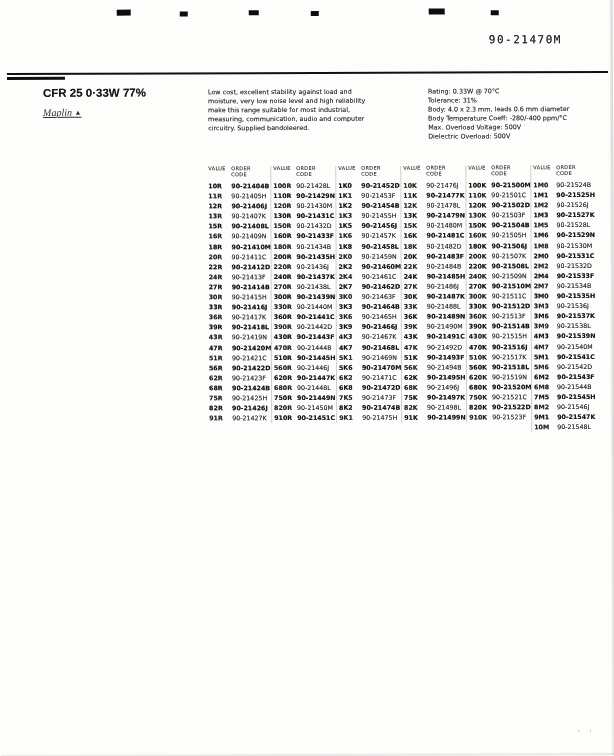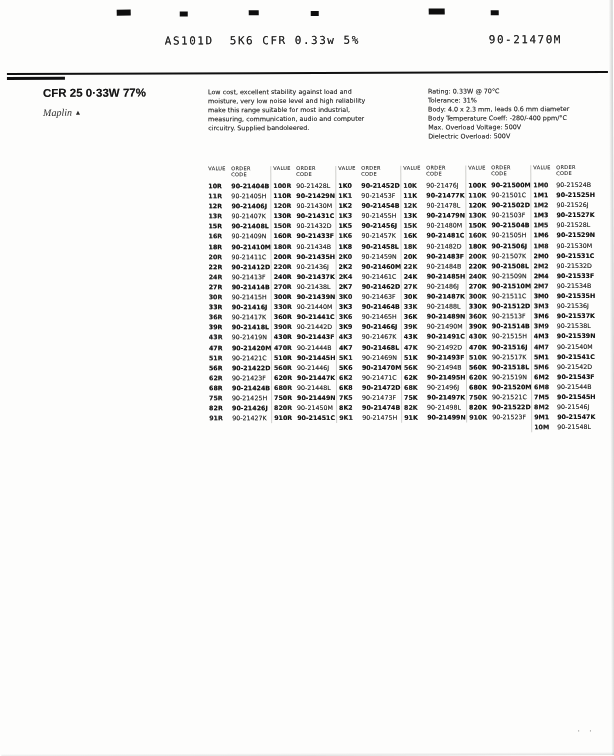--- a/index.html
+++ b/index.html
@@ -26,21 +26,21 @@
   .rule-main{position:absolute;left:8px;top:72px;width:601px;height:2px;background:#101010;}
   .rule-left{position:absolute;left:8px;top:76px;width:58px;height:3px;background:#101010;}
 
   .left-col{position:absolute;left:44px;top:86px;width:158px;}
   .title1,.title2{
     font-family:"Liberation Sans","DejaVu Sans",sans-serif;
     font-weight:bold;font-size:11.5px;line-height:13px;color:#161616;
     text-shadow:0 0 0.4px rgba(0,0,0,0.5);
   }
   .brand{margin-top:7px;font-family:"Liberation Serif",serif;font-style:italic;
-    font-size:10px;color:#2a2a2a;}
+    font-size:10px;color:#2a2a2a;text-decoration:underline;}
   .brand .tri{font-style:normal;font-size:7px;vertical-align:1px;}
 
   .desc{
     position:absolute;left:209px;top:88px;width:170px;margin:0;
     font-size:6.4px;line-height:1.42;color:#2e2e2e;
     text-shadow:0 0 0.35px rgba(0,0,0,0.45);
   }
   .specs{
     position:absolute;left:409px;top:88px;width:188px;
     font-size:6.4px;line-height:1.42;color:#2e2e2e;
@@ -72,21 +72,20 @@
 <div class="page">
   <div class="tilt">
 
     <div class="scan-mark" style="left:118px;top:9px;width:14px;height:6px;"></div>
     <div class="scan-mark" style="left:181px;top:11px;width:8px;height:5px;"></div>
     <div class="scan-mark" style="left:250px;top:10px;width:10px;height:5px;"></div>
     <div class="scan-mark" style="left:312px;top:11px;width:8px;height:5px;"></div>
     <div class="scan-mark" style="left:430px;top:9px;width:16px;height:6px;"></div>
     <div class="scan-mark" style="left:492px;top:11px;width:8px;height:5px;"></div>
 
-    <div class="hdr-annotation">AS101D  5K6 CFR 0.33w 5%</div>
     <div class="hdr-code">90-21470M</div>
 
     <div class="rule-main"></div>
     <div class="rule-left"></div>
 
     <aside class="left-col">
       <div class="title2">CFR 25 0·33W 77%</div>
       <div class="brand">
         <span>Maplin</span>
         <span class="tri">▲</span>

